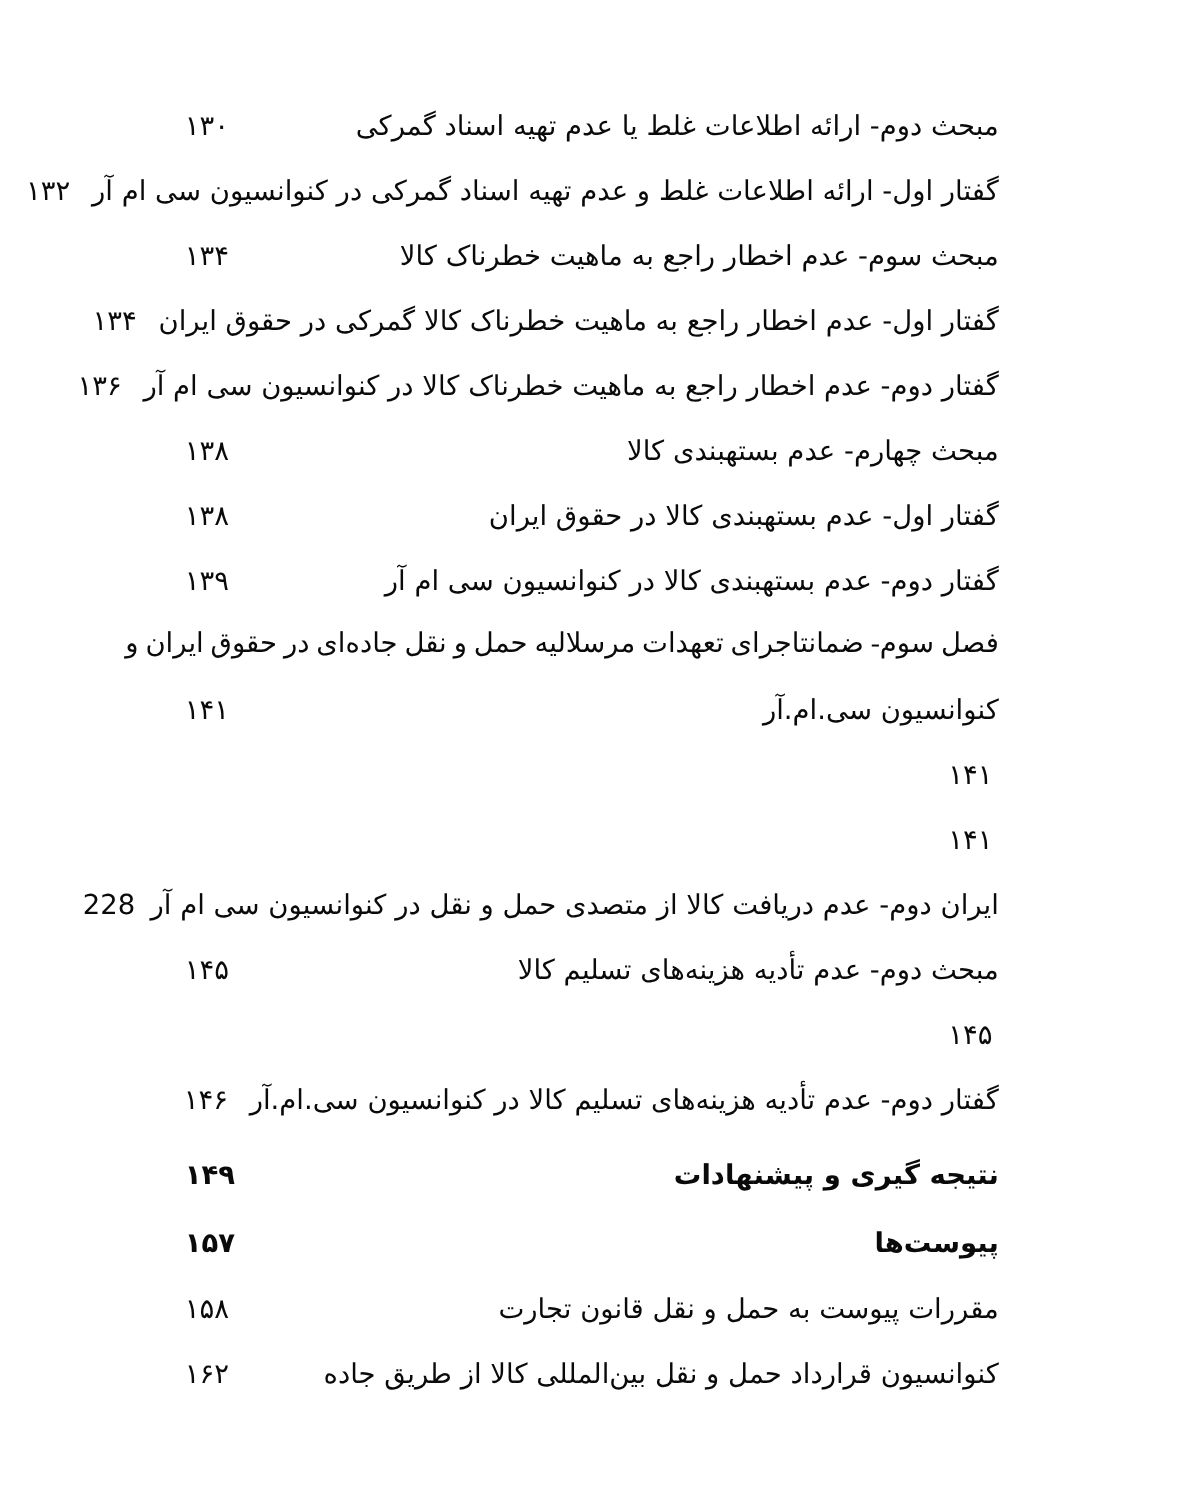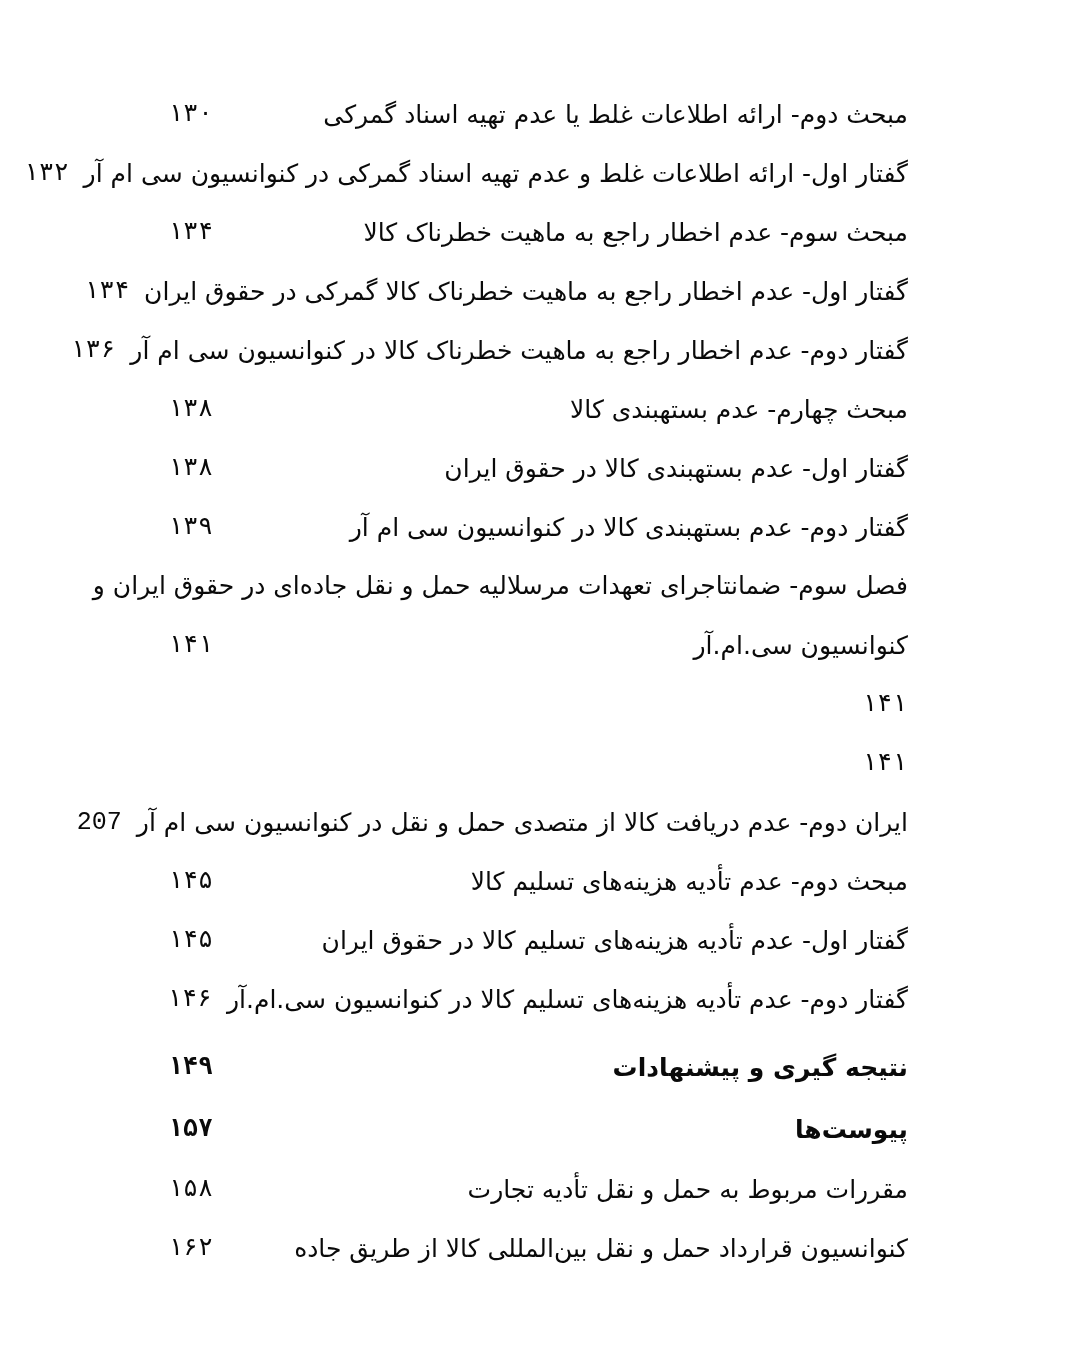--- a/index.html
+++ b/index.html
@@ -40,30 +40,30 @@
   
   .toc-row.full {
     display: block;
     text-align: justify;
     text-align-last: justify;
   }
   .toc-row.full .toc-title {
     display: block;
     width: 100%;
     padding-top: 14px;
+    font-family: Liberation Serif, serif;
   }
   .toc-title {
     flex: 0 1 auto;
     overflow: visible;
   }
   .toc-page {
     flex: 0 0 auto;
     min-width: 46px;
     text-align: left;
-    font-family: Liberation Mono, monospace;
   }
   
   .toc-row:nth-child(17) { margin-top: 9px; }
   .toc-row:nth-child(18) { margin-top: 3px; }
   .toc-row:nth-child(19) { margin-top: 1px; }
 </style>
 </head>
 <body>
 
 <div class="page" dir="rtl">
@@ -108,44 +108,43 @@
         <span class="toc-page">۱۴۱</span>
       </div>
       <div class="toc-row">
         <span class="toc-page">۱۴۱</span>
       </div>
       <div class="toc-row">
         <span class="toc-page">۱۴۱</span>
       </div>
       <div class="toc-row">
         <span class="toc-title">ایران دوم- عدم دریافت کالا از متصدی حمل و نقل در کنوانسیون سی ام آر</span>
-        <span class="toc-page">207</span>
+        <span class="toc-page">228</span>
       </div>
       <div class="toc-row">
         <span class="toc-title">مبحث دوم- عدم تأدیه هزینه‌های تسلیم کالا</span>
         <span class="toc-page">۱۴۵</span>
       </div>
       <div class="toc-row">
-        <span class="toc-title">گفتار اول- عدم تأدیه هزینه‌های تسلیم کالا در حقوق ایران</span>
         <span class="toc-page">۱۴۵</span>
       </div>
       <div class="toc-row">
         <span class="toc-title">گفتار دوم- عدم تأدیه هزینه‌های تسلیم کالا در کنوانسیون سی.ام.آر</span>
         <span class="toc-page">۱۴۶</span>
       </div>
       <div class="toc-row bold">
         <span class="toc-title">نتیجه گیری و پیشنهادات</span>
         <span class="toc-page">۱۴۹</span>
       </div>
       <div class="toc-row bold">
         <span class="toc-title">پیوست‌ها</span>
         <span class="toc-page">۱۵۷</span>
       </div>
       <div class="toc-row">
-        <span class="toc-title">مقررات مربوط به حمل و نقل تأدیه تجارت</span>
+        <span class="toc-title">مقررات پیوست به حمل و نقل قانون تجارت</span>
         <span class="toc-page">۱۵۸</span>
       </div>
       <div class="toc-row">
         <span class="toc-title">کنوانسیون قرارداد حمل و نقل بین‌المللی کالا از طریق جاده</span>
         <span class="toc-page">۱۶۲</span>
       </div>
     </main>
 </div>
 
 </body></html>

